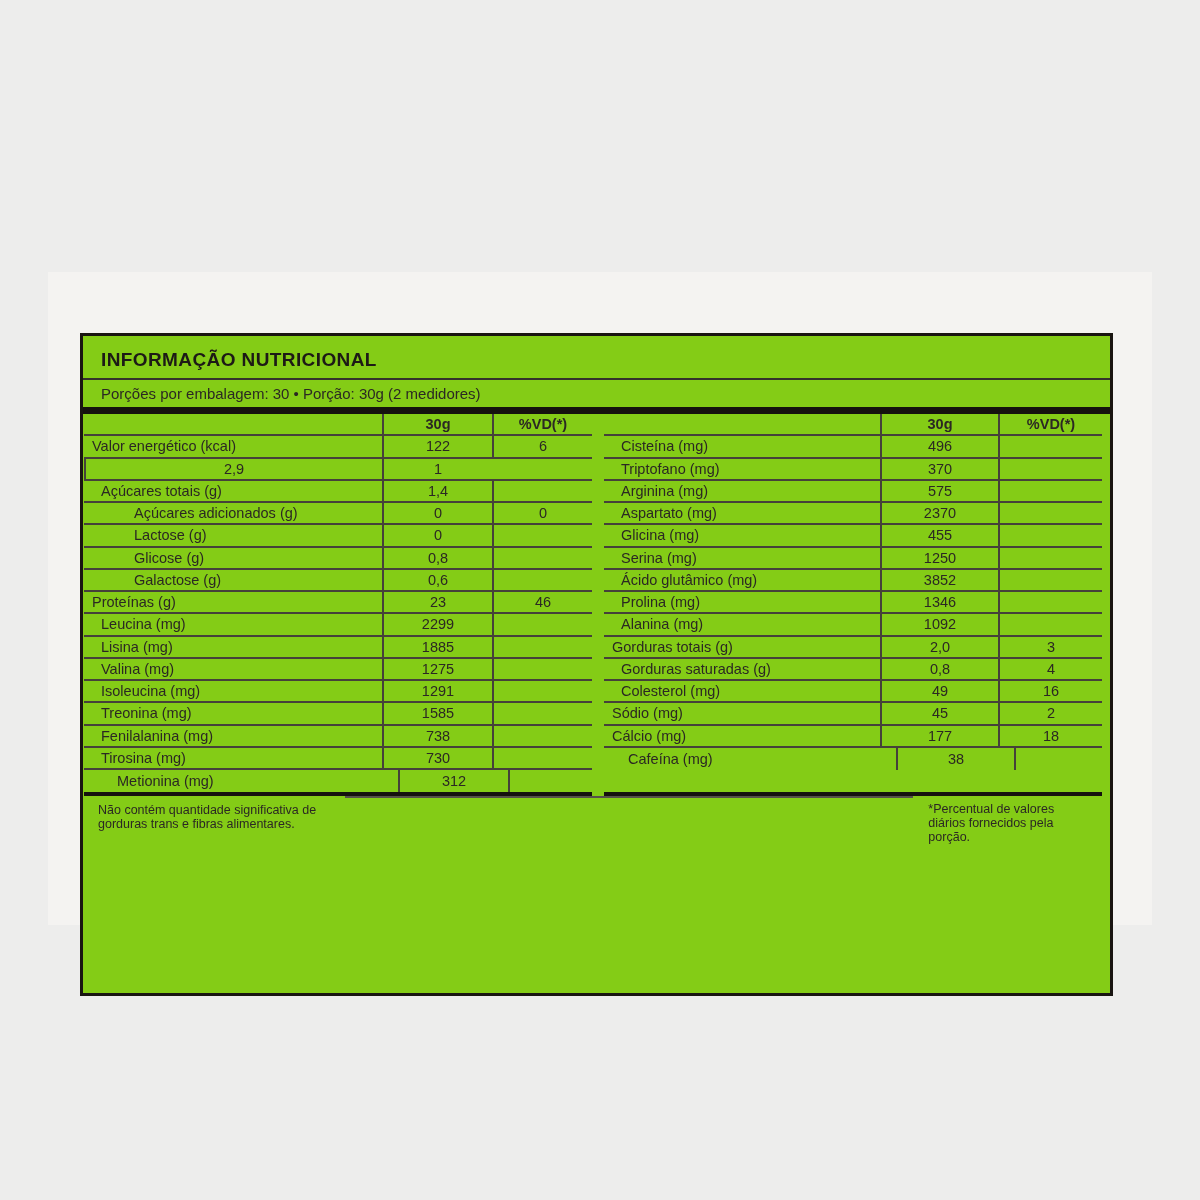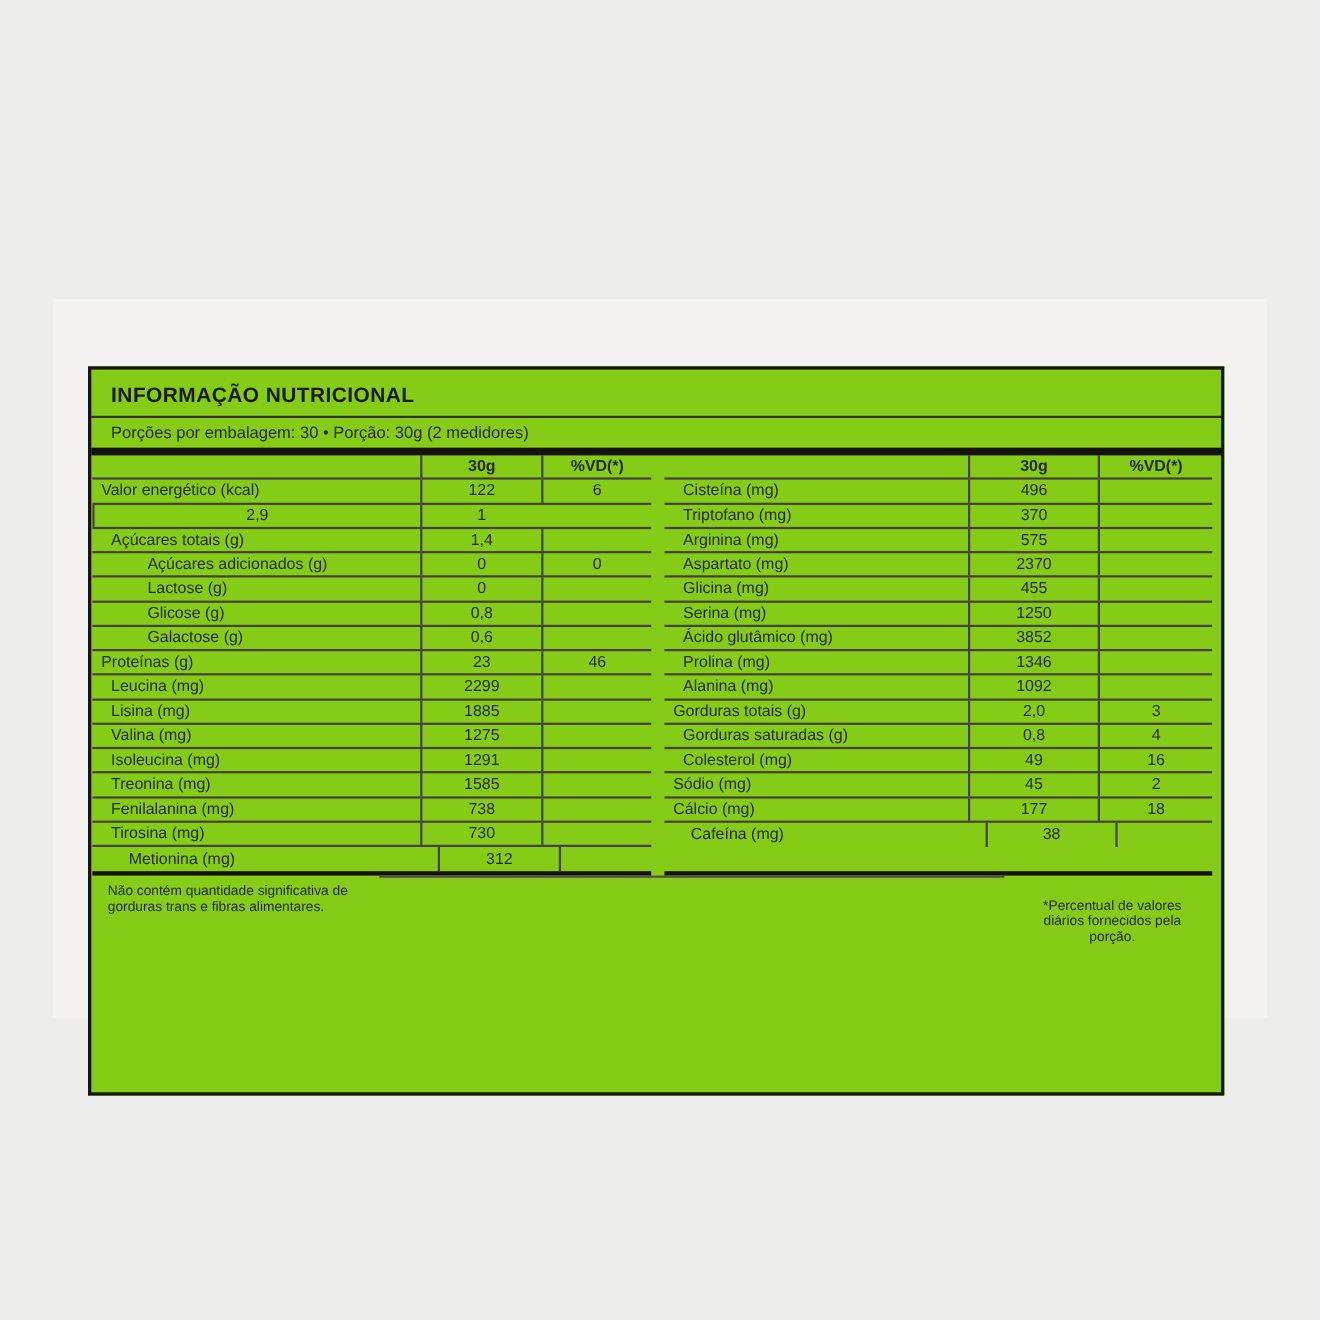--- a/index.html
+++ b/index.html
@@ -41,21 +41,21 @@
   .ntable.right .trow { grid-template-columns:276px 118px 104px; }
   .td { display:flex; align-items:center; font-size:14.5px; overflow:hidden; white-space:nowrap; }
   .td.amount, .td.dv { justify-content:center; border-left:2px solid #45413a; }
   .td.th { font-weight:bold; }
   .indent-0 { padding-left:8px; }
   .indent-1 { padding-left:17px; }
   .indent-2 { padding-left:27px;margin-left:23px; }
   .notes { flex:1; display:flex; flex-direction:row; justify-content:flex-start; }
   .note { font-size:12.5px; padding:7px 16px 5px 15px; color:#2b2823; }
   .note-divider { border-top:2px solid #55514a; width:100%; }
-  .note.second { padding-top:20px;text-align:center; }
+  .note.second { padding-top:6px; }
 </style>
 </head>
 <body>
 
 <div class="photo">
   <div class="card">
 
     <div class="head">
       <span class="title">INFORMAÇÃO NUTRICIONAL</span>
     </div>

